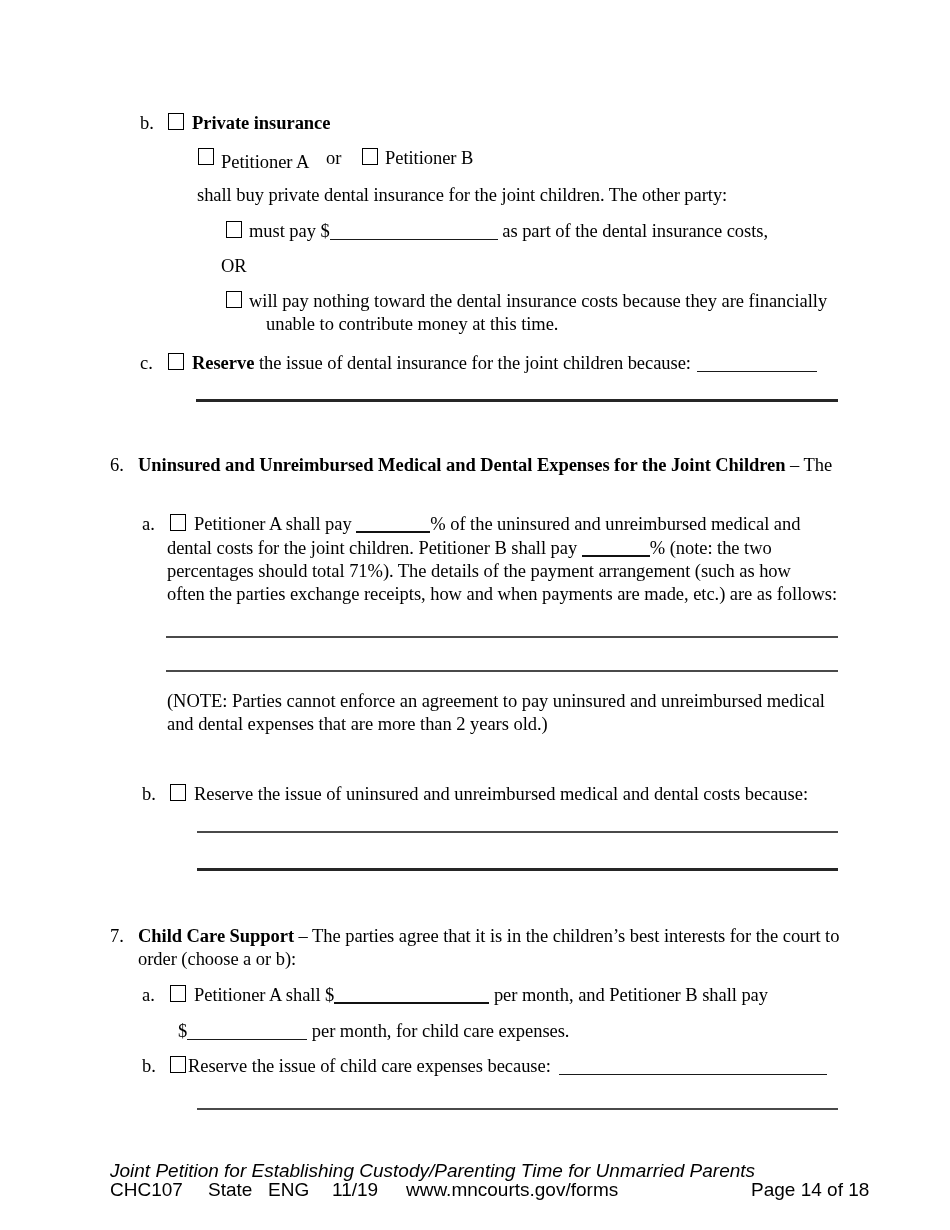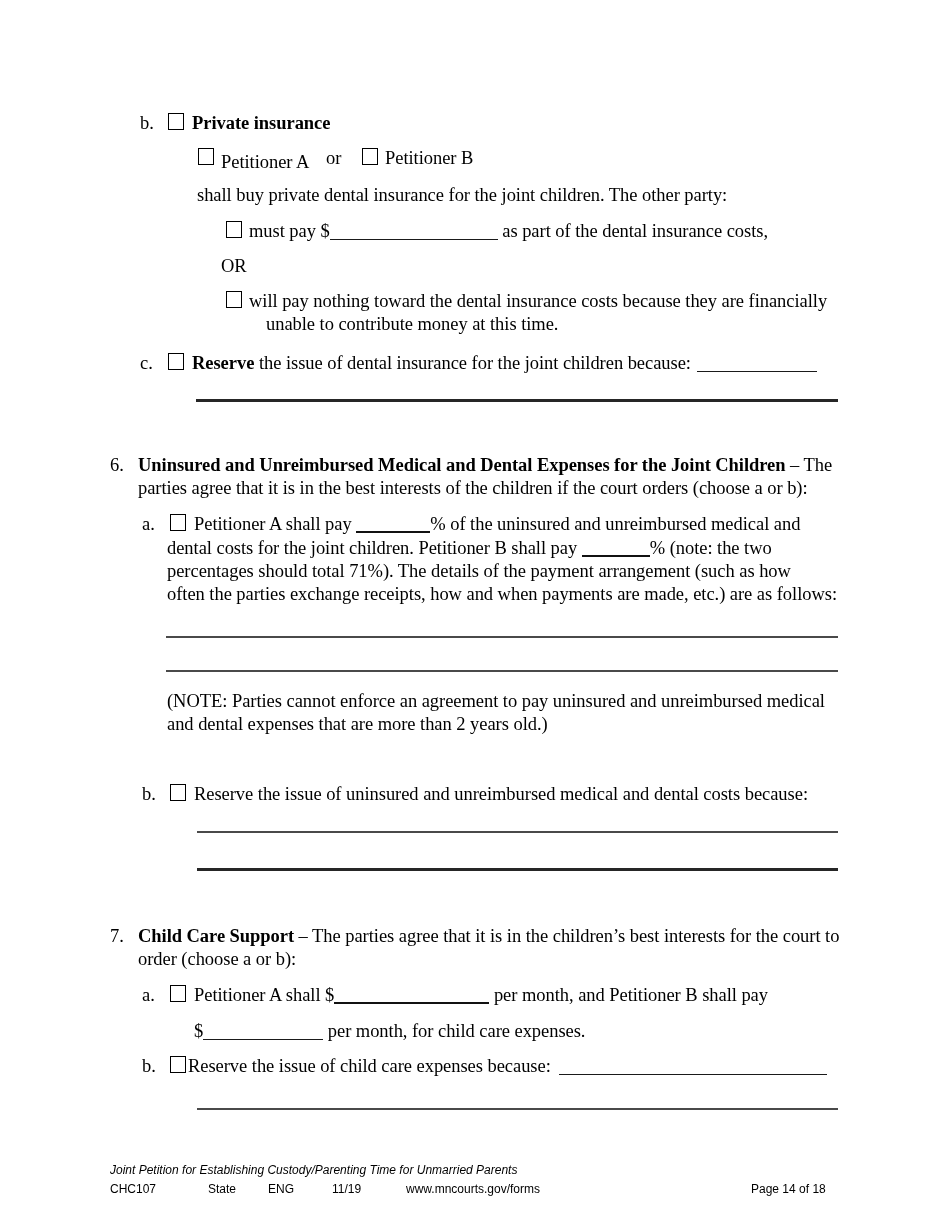--- a/index.html
+++ b/index.html
@@ -70,21 +70,21 @@
   }
   .rule.thick {
     background: #262626;
     height: 2.6px;
   }
 
   
   .footer {
     position: absolute;
     font-family: "Liberation Sans", "DejaVu Sans", sans-serif;
-    font-size: 12px;
+    font-size: 19px;
     line-height: 19px;
     color: #000;
     white-space: nowrap;
   }
   .footer.italic { font-style: italic; }
 </style>
 </head>
 <body>
 
 <div class="page">
@@ -120,21 +120,20 @@
   <div class="blk" style="left:192px; top:352px;">
     <span class="b">Reserve</span><span> the issue of dental insurance for the joint children because:</span><span class="blank" style="width:120px; margin-left:6px;"></span>
   </div>
 
   <div class="rule thick" style="left:196px; top:399px; width:642px;"></div>
 
   <div class="marker" style="left:110px; top:454px;">6.</div>
   <div class="blk" style="left:138px; top:454px; width:712px;">
     <span class="b">Uninsured and Unreimbursed Medical and Dental Expenses for the Joint Children</span><span> – The</span>
   </div>
-  <div class="blk" style="left:138px; top:477px;">parties agree that it is in the best interests of the children if the court orders (choose a or b):</div>
 
   <div class="marker" style="left:142px; top:513px;">a.</div>
   <div class="cbox" style="left:170px; top:514px;"></div>
   <div class="blk" style="left:194px; top:513px;">
     <span>Petitioner A shall pay </span><span class="blank-bold" style="width:74px;"></span><span>% of the uninsured and unreimbursed medical and</span>
   </div>
   <div class="blk" style="left:167px; top:537px;">
     <span>dental costs for the joint children.  Petitioner B shall pay </span><span class="blank-bold" style="width:68px;"></span><span>% (note: the two</span>
   </div>
   <div class="blk" style="left:167px; top:560px;">percentages should total 71%).  The details of the payment arrangement (such as how</div>
@@ -158,21 +157,21 @@
     <span class="b">Child Care Support</span><span> – The parties agree that it is in the children’s best interests for the court to</span>
   </div>
   <div class="blk" style="left:138px; top:948px;">order (choose a or b):</div>
 
   <div class="marker" style="left:142px; top:984px;">a.</div>
   <div class="cbox" style="left:170px; top:985px;"></div>
   <div class="blk" style="left:194px; top:984px;">
     <span>Petitioner A shall $</span><span class="blank-bold" style="width:155px;"></span>
     <span>per month, and Petitioner B shall pay</span>
   </div>
-  <div class="blk" style="left:194px; top:1020px;text-align:center;">
+  <div class="blk" style="left:178px; top:1020px;text-align:center;">
     <span>$</span><span class="blank" style="width:120px;"></span>
     <span>per month, for child care expenses.</span>
   </div>
 
   <div class="marker" style="left:142px; top:1055px;">b.</div>
   <div class="cbox" style="left:170px; top:1056px;"></div>
   <div class="blk" style="left:188px; top:1055px;">
     <span>Reserve the issue of child care expenses because:</span><span class="blank" style="width:268px; margin-left:8px;"></span>
   </div>
 

